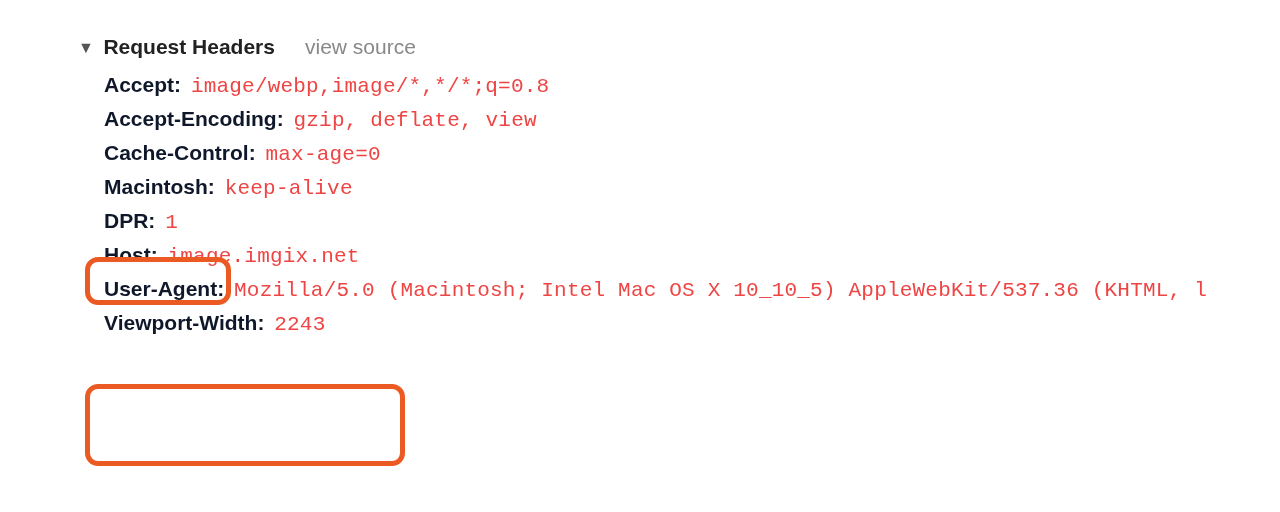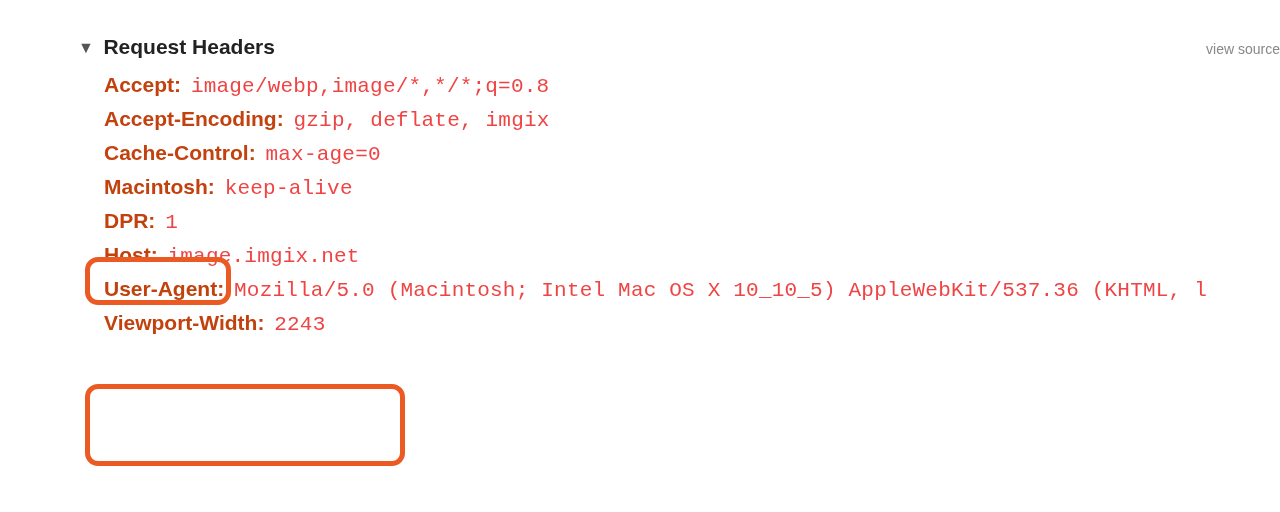--- a/index.html
+++ b/index.html
@@ -15,52 +15,51 @@
       color: #222;
       width: 1280px;
       overflow: hidden;
     }
     .section-header {
       display: flex;
       align-items: baseline;
       gap: 30px;
       margin-bottom: 10px;
       margin-left: -2px;
-      justify-content: space-between;
     }
     .triangle {
       display: inline-block;
       margin-right: 4px;
       font-size: 16px;
       color: #555;
       vertical-align: middle;
       transform: translateY(-1px);
     }
     .section-title {
       font-weight: 700;
       font-size: 21px;
       color: #222;
     }
     .view-source {
       color: #888;
-      font-size: 14px;
+      font-size: 21px;
       font-weight: 400;
     }
     .headers-list {
       margin-left: 24px;
     }
     .header-row {
       line-height: 32px;
       white-space: nowrap;
       font-size: 21px;
       position: relative;
     }
     .header-key {
       font-weight: 700;
-      color: #c2410c;
+      color: #0f172a;
     }
     .header-value {
       font-family: Menlo, Monaco, "Courier New", monospace;
       color: #ef4444;
       font-weight: 400;
       margin-left: 4px;
       letter-spacing: 0.2px;
       margin-top: 39px;
     }
     .highlight-box {
@@ -96,21 +95,21 @@
 
 <div class="headers-list">
 
   <div class="header-row">
     <span class="header-key">Accept:</span>
     <span class="header-value">image/webp,image/*,*/*;q=0.8</span>
   </div>
 
   <div class="header-row">
     <span class="header-key">Accept-Encoding:</span>
-    <span class="header-value">gzip, deflate, imgix</span>
+    <span class="header-value">gzip, deflate, view</span>
   </div>
 
 
   <div class="header-row">
     <span class="header-key">Cache-Control:</span>
     <span class="header-value">max-age=0</span>
   </div>
 
   <div class="header-row">
     <span class="header-key">Macintosh:</span>

